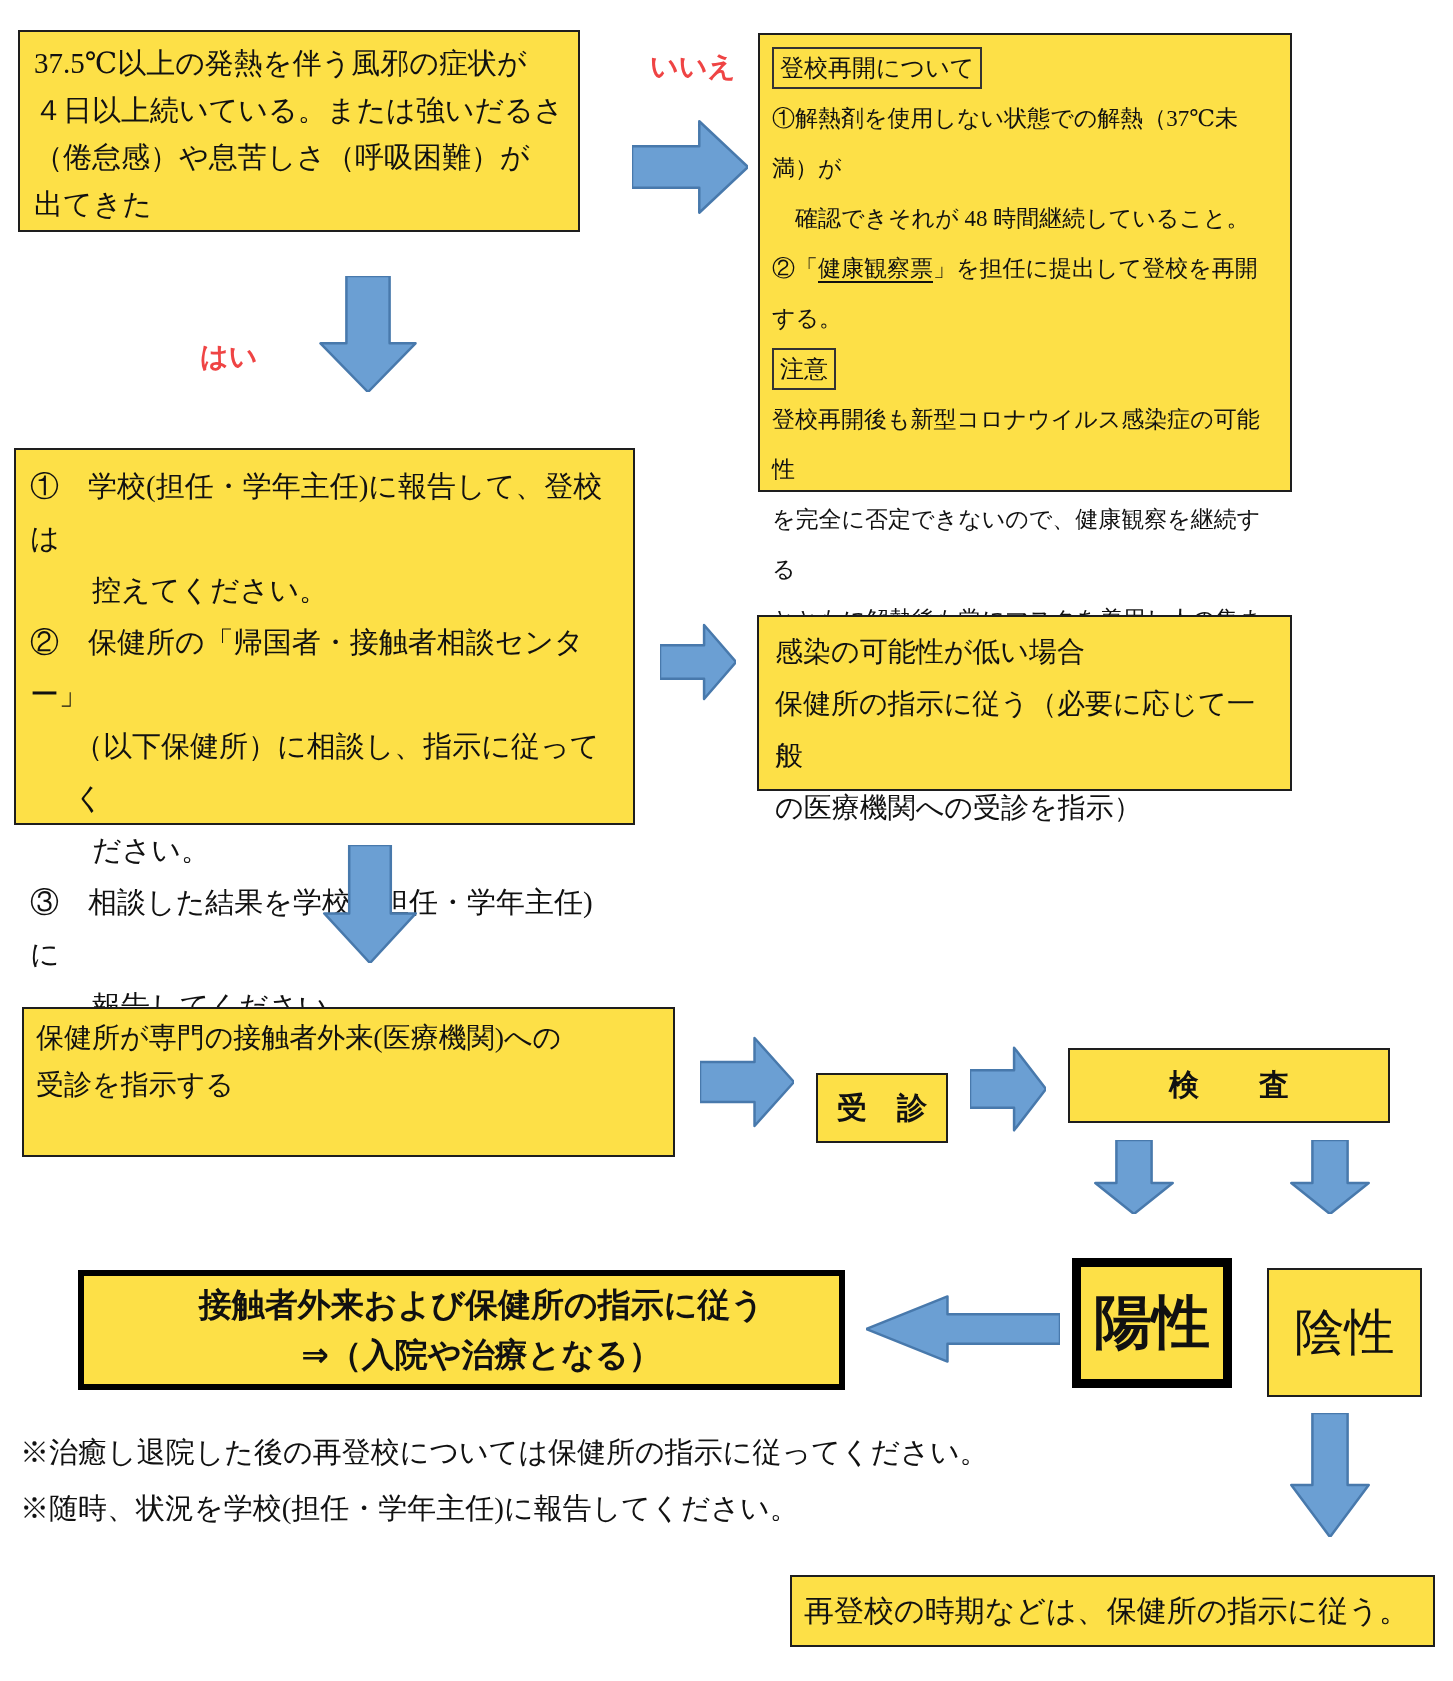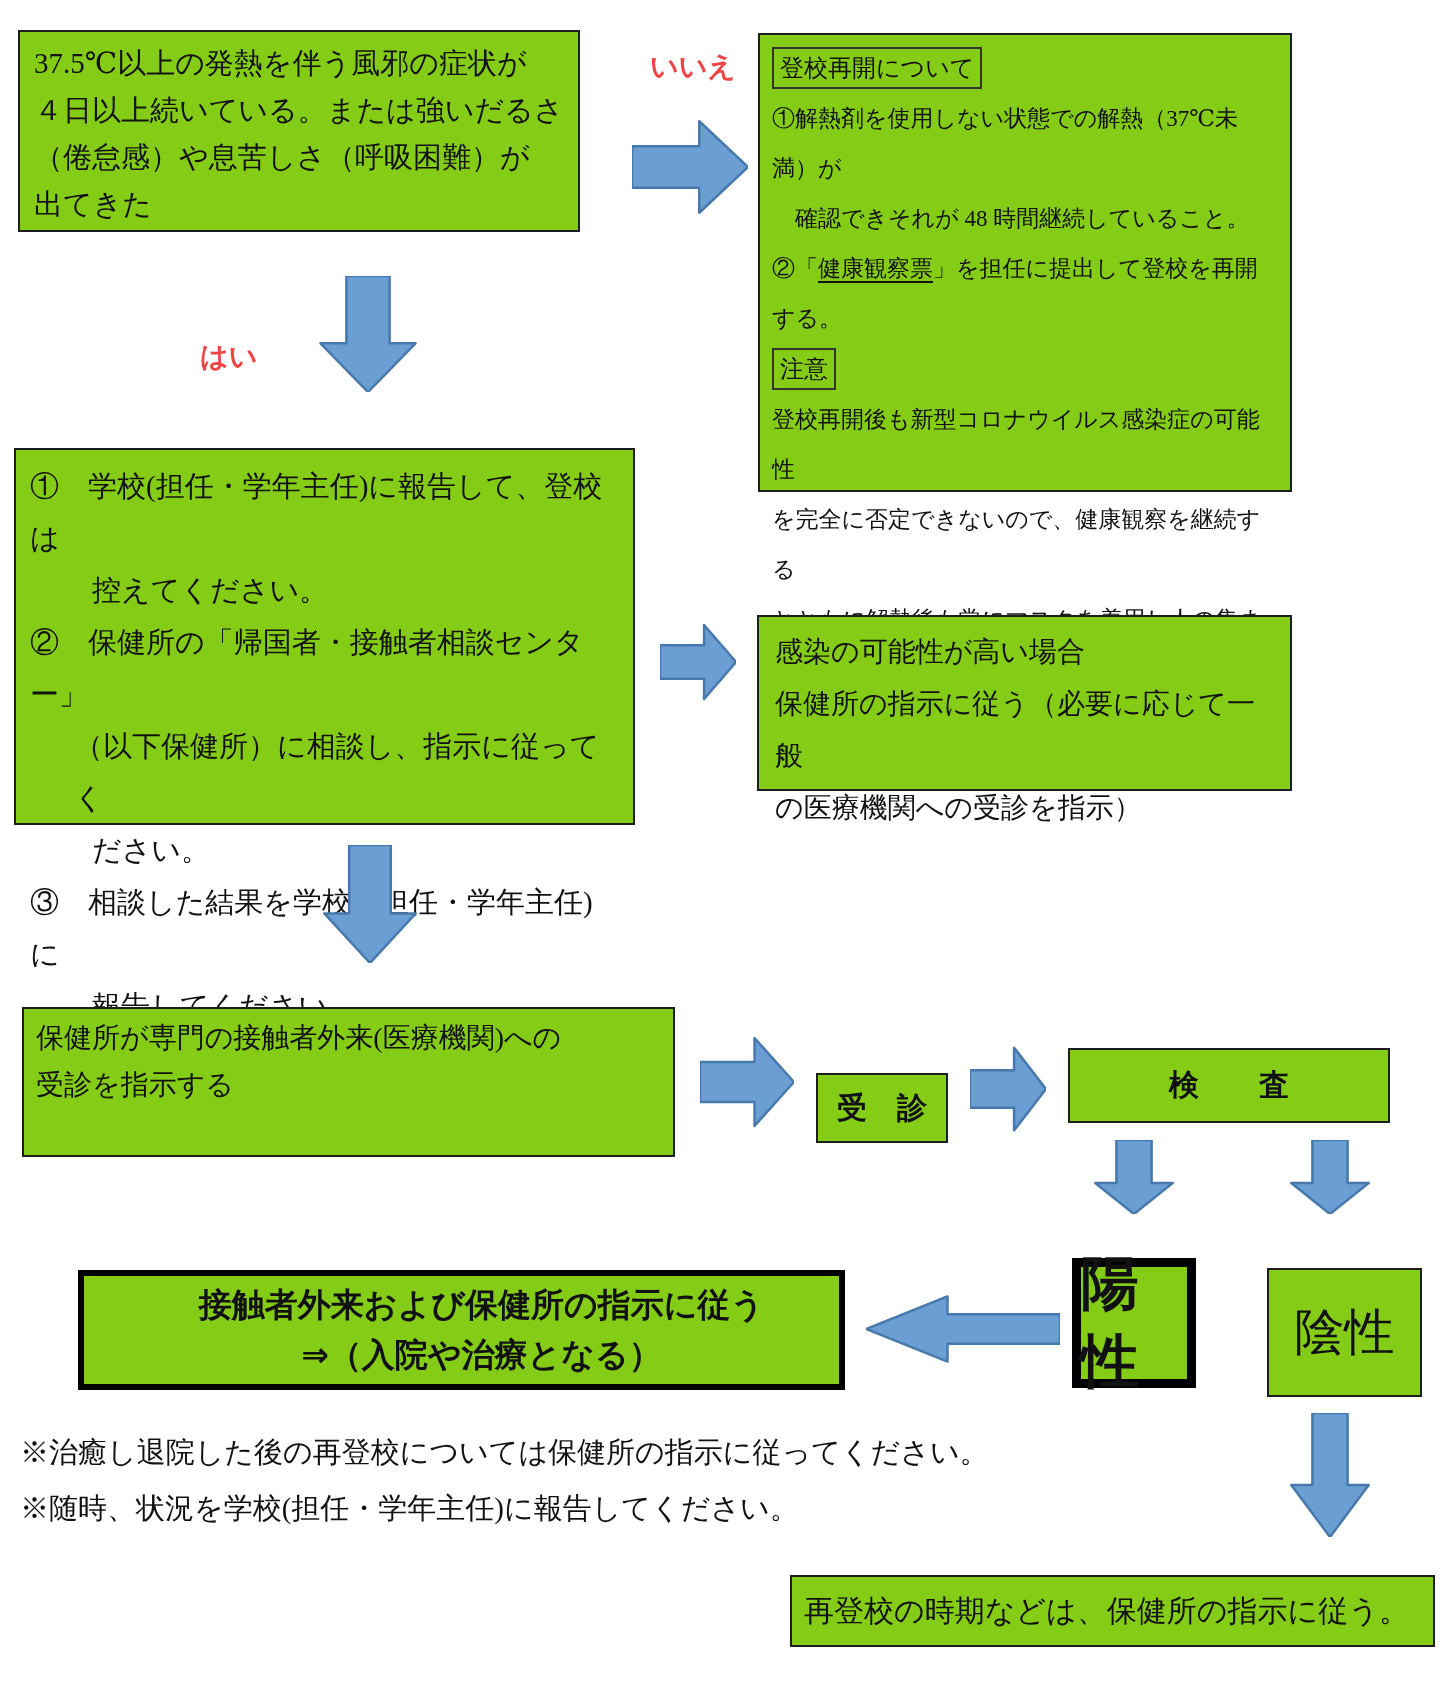--- a/index.html
+++ b/index.html
@@ -1,21 +1,21 @@
 <!DOCTYPE html>
 <html style="--arrow-fill: #6B9FD3; --arrow-stroke: #4879AC;"><head>
 <meta charset="utf-8">
 <style>
   html,body{margin:0;padding:0;background:#fff;}
   .canvas{
     position:relative;width:1453px;height:1681px;background:#fff;overflow:hidden;
     font-family:"Liberation Serif","DejaVu Serif",serif;color:#111;
   }
   .box{
-    position:absolute;background:#84cc16;border:2px solid #1e1e1e;box-sizing:border-box;
+    position:absolute;background:#fde047;border:2px solid #1e1e1e;box-sizing:border-box;
   }
   .serif{font-family:"Liberation Serif","DejaVu Serif",serif;}
   .gothic{font-family:"Liberation Sans","DejaVu Sans",sans-serif;font-weight:bold;}
   .arrow{position:absolute;display:block;}
   .arrow polygon{
     fill:var(--arrow-fill,#6B9FD3);stroke:var(--arrow-stroke,#4879AC);
     stroke-width:2.5;vector-effect:non-scaling-stroke;stroke-linejoin:round;
   }
   
   .box-symptoms{left:18px;top:30px;width:562px;height:202px;padding:8px 14px;
@@ -41,21 +41,21 @@
   
   .box-high{left:22px;top:1007px;width:653px;height:150px;padding:5px 12px;
     font-size:28px;line-height:47px;}
   .box-high .title{font-size:28px;}
   
   .box-visit{left:816px;top:1042px;width:132px;height:70px;border-width:2.5px;
     display:flex;align-items:center;justify-content:center;font-size:30px;margin-top:31px;}
   .box-test{left:1068px;top:1048px;width:322px;height:75px;border-width:2.5px;
     display:flex;align-items:center;justify-content:center;font-size:30px;}
   
-  .box-positive{left:1072px;top:1258px;width:124px;height:130px;border:9px solid #000;
+  .box-positive{left:1072px;top:1258px;width:160px;height:130px;border:9px solid #000;
     display:flex;align-items:center;justify-content:center;font-size:58px;}
   .box-negative{left:1267px;top:1268px;width:155px;height:129px;
     display:flex;align-items:center;justify-content:center;font-size:50px;}
   
   .box-followup{left:78px;top:1270px;width:767px;height:120px;border:6px solid #000;
     display:flex;flex-direction:column;align-items:center;justify-content:center;
     font-size:33px;line-height:50px;text-align:center;padding-left:40px;}
   
   .notes{position:absolute;left:20px;top:1424px;width:1010px;
     font-size:29px;line-height:56px;}
@@ -105,21 +105,21 @@
     <div class="indent-2">ださい。</div>
     <div>③　相談した結果を学校（担任・学年主任)に</div>
     <div class="indent-2">報告してください。</div>
   </div>
 
   <svg class="arrow" style="left:660px;top:620px;width:76px;height:84px" viewBox="0 0 100 100" preserveAspectRatio="none">
     <polygon points="0,30 58,30 58,6 100,50 58,94 58,70 0,70"></polygon>
   </svg>
 
   <div class="box box-low serif">
-    <div>感染の可能性が高い場合</div>
+    <div>感染の可能性が低い場合</div>
     <div>保健所の指示に従う（必要に応じて一般</div>
     <div>の医療機関への受診を指示）</div>
   </div>
 
   <svg class="arrow" style="left:318px;top:845px;width:104px;height:118px" viewBox="0 0 100 100" preserveAspectRatio="none">
     <polygon points="30,0 70,0 70,58 94,58 50,100 6,58 30,58"></polygon>
   </svg>
 
   <div class="box box-high serif">
     <div>保健所が専門の接触者外来(医療機関)への</div>

